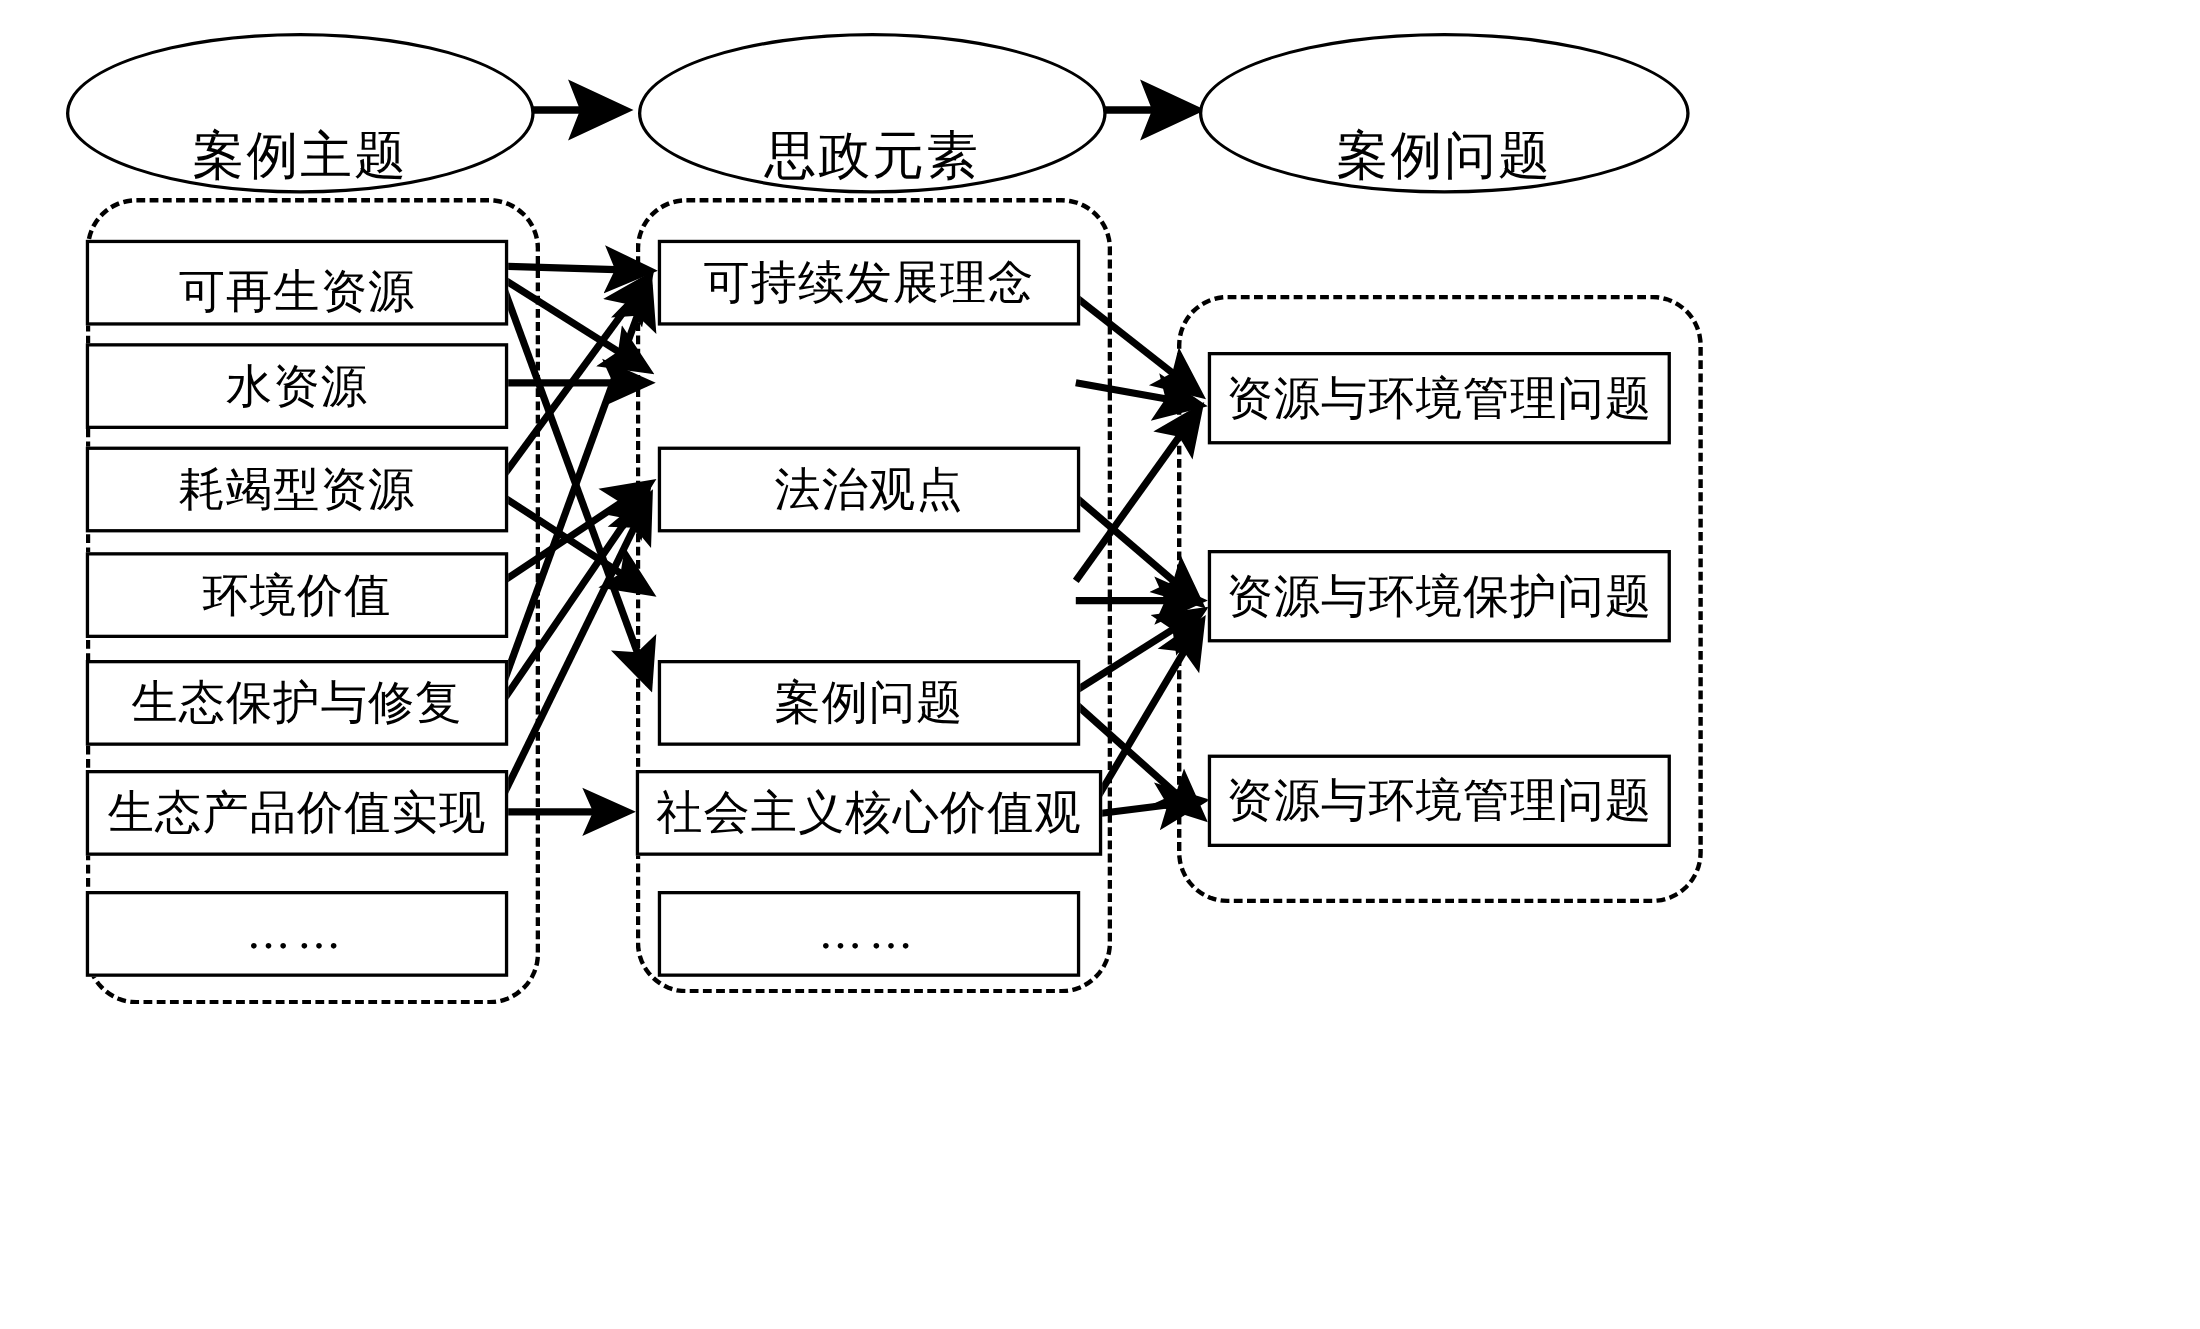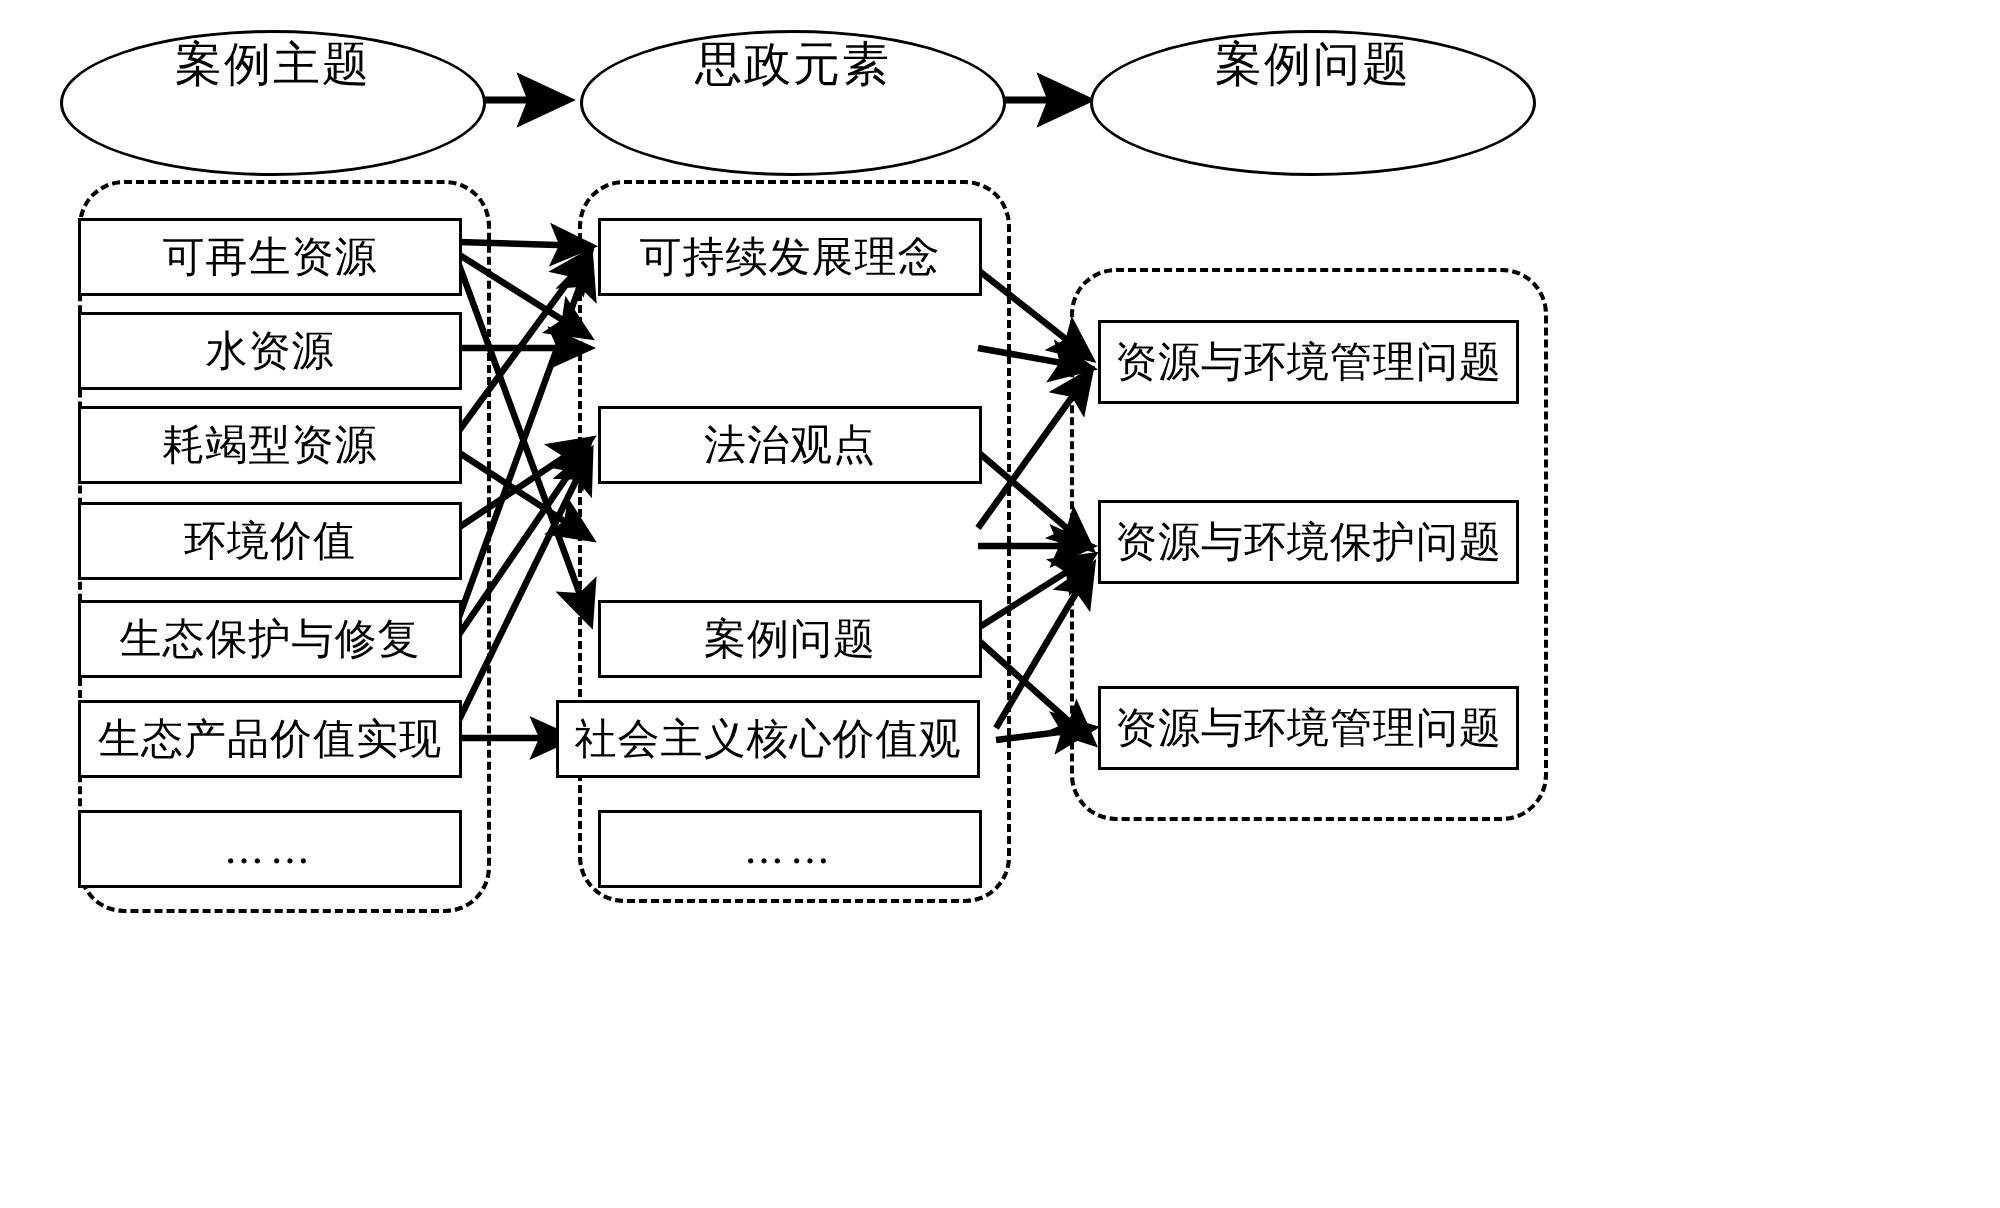--- a/index.html
+++ b/index.html
@@ -2,21 +2,21 @@
 <html><head>
 <meta charset="utf-8">
 <style>
   html,body{margin:0;padding:0;background:#ffffff;}
   body{width:2000px;height:1208px;overflow:hidden;
        font-family:"DejaVu Serif","Liberation Serif",serif;color:#000;}
   #stage{position:relative;width:2000px;height:1208px;background:#fff;}
   #wires{position:absolute;left:0;top:0;width:2000px;height:1208px;}
 
   .ellipse{position:absolute;border:3px solid #000;border-radius:50%;
-           background:#fff;display:flex;align-items:flex-start;justify-content:center;
+           background:#fff;display:flex;align-items:flex-end;justify-content:center;
            font-size:47px;letter-spacing:2px;}
 
   .dashgroup{position:absolute;border:4px dashed #000;border-radius:46px;background:transparent;}
 
   .nodebox{position:absolute;border:3px solid #000;background:#fff;
            display:flex;align-items:center;justify-content:center;
            font-size:42px;letter-spacing:1px;white-space:nowrap;}
   .nodebox.dots{font-size:40px;letter-spacing:6px;}
 </style>
 </head>
@@ -73,21 +73,21 @@
     <span>思政元素</span>
   </div>
   <div class="ellipse" style="left:1090px;top:30px;width:440px;height:140px;">
     <span>案例问题</span>
   </div>
 
   <div class="dashgroup" style="left:78px;top:180px;width:405px;height:725px;"></div>
   <div class="dashgroup" style="left:578px;top:180px;width:425px;height:715px;"></div>
   <div class="dashgroup" style="left:1070px;top:268px;width:470px;height:545px;"></div>
 
-  <div class="nodebox" style="left:78px;top:218px;width:378px;height:72px;">
+  <div class="nodebox" style="left:78px;top:218px;width:378px;height:72px;align-items:flex-end;">
     <span>可再生资源</span>
   </div>
   <div class="nodebox" style="left:78px;top:312px;width:378px;height:72px;">
     <span>水资源</span>
   </div>
   <div class="nodebox" style="left:78px;top:406px;width:378px;height:72px;">
     <span>耗竭型资源</span>
   </div>
   <div class="nodebox" style="left:78px;top:502px;width:378px;height:72px;">
     <span>环境价值</span>
@@ -104,21 +104,21 @@
 
   <div class="nodebox" style="left:598px;top:218px;width:378px;height:72px;">
     <span>可持续发展理念</span>
   </div>
   <div class="nodebox" style="left:598px;top:406px;width:378px;height:72px;">
     <span>法治观点</span>
   </div>
   <div class="nodebox" style="left:598px;top:600px;width:378px;height:72px;">
     <span>案例问题</span>
   </div>
-  <div class="nodebox" style="left:556px;top:700px;width:418px;height:72px;justify-content:center;">
+  <div class="nodebox" style="left:578px;top:700px;width:418px;height:72px;justify-content:center;">
     <span>社会主义核心价值观</span>
   </div>
   <div class="nodebox dots" style="left:598px;top:810px;width:378px;height:72px;">
     <span>……</span>
   </div>
 
   <div class="nodebox" style="left:1098px;top:320px;width:415px;height:78px;">
     <span>资源与环境管理问题</span>
   </div>
   <div class="nodebox" style="left:1098px;top:500px;width:415px;height:78px;">

